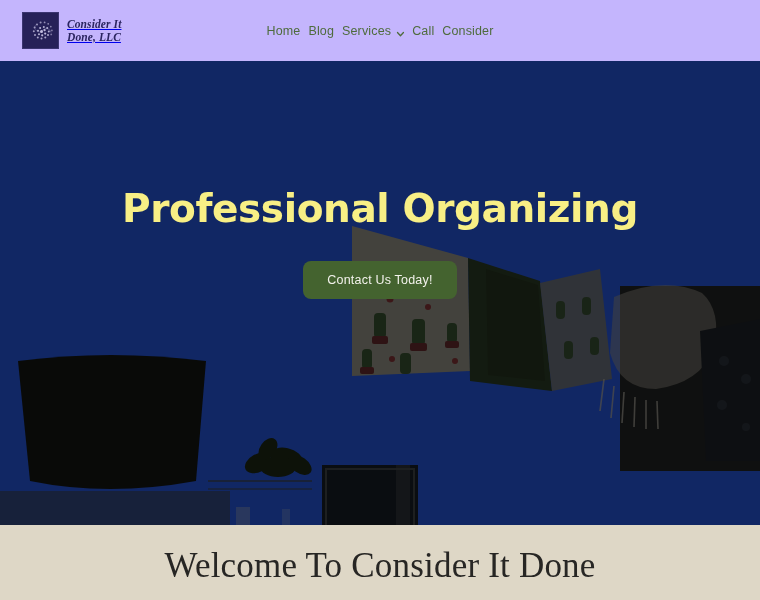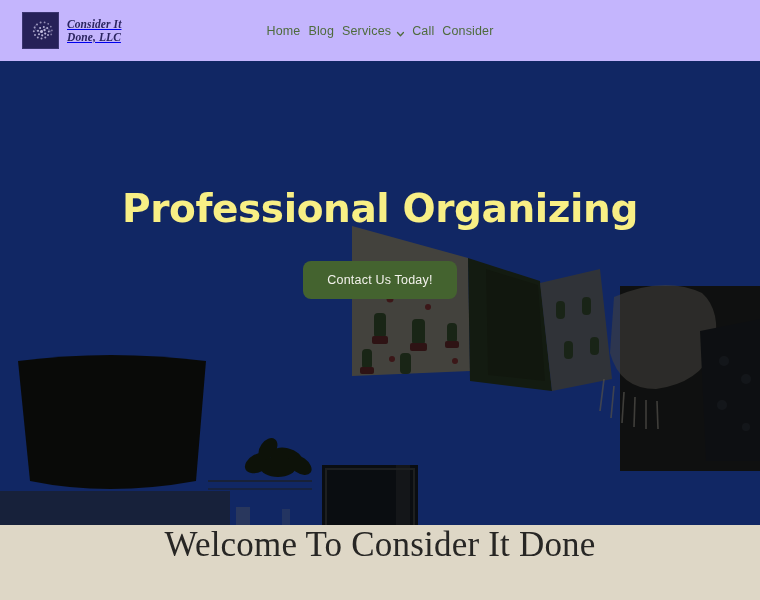--- a/index.html
+++ b/index.html
@@ -144,20 +144,21 @@
     cursor: pointer;
     letter-spacing: .2px;
     font-family: "Liberation Sans", sans-serif;
   }
 
   
   .welcome-section {
     background: #ded7c6;
     height: 63px;
     display: flex;
+    align-items: flex-end;
     justify-content: center;
     padding-bottom: 2px;
   }
   .welcome-heading {
     font-family: "Liberation Serif", serif;
     font-size: 35px;
     color: #272624;
     letter-spacing: .2px;
     font-weight: normal;
     text-align: center;

